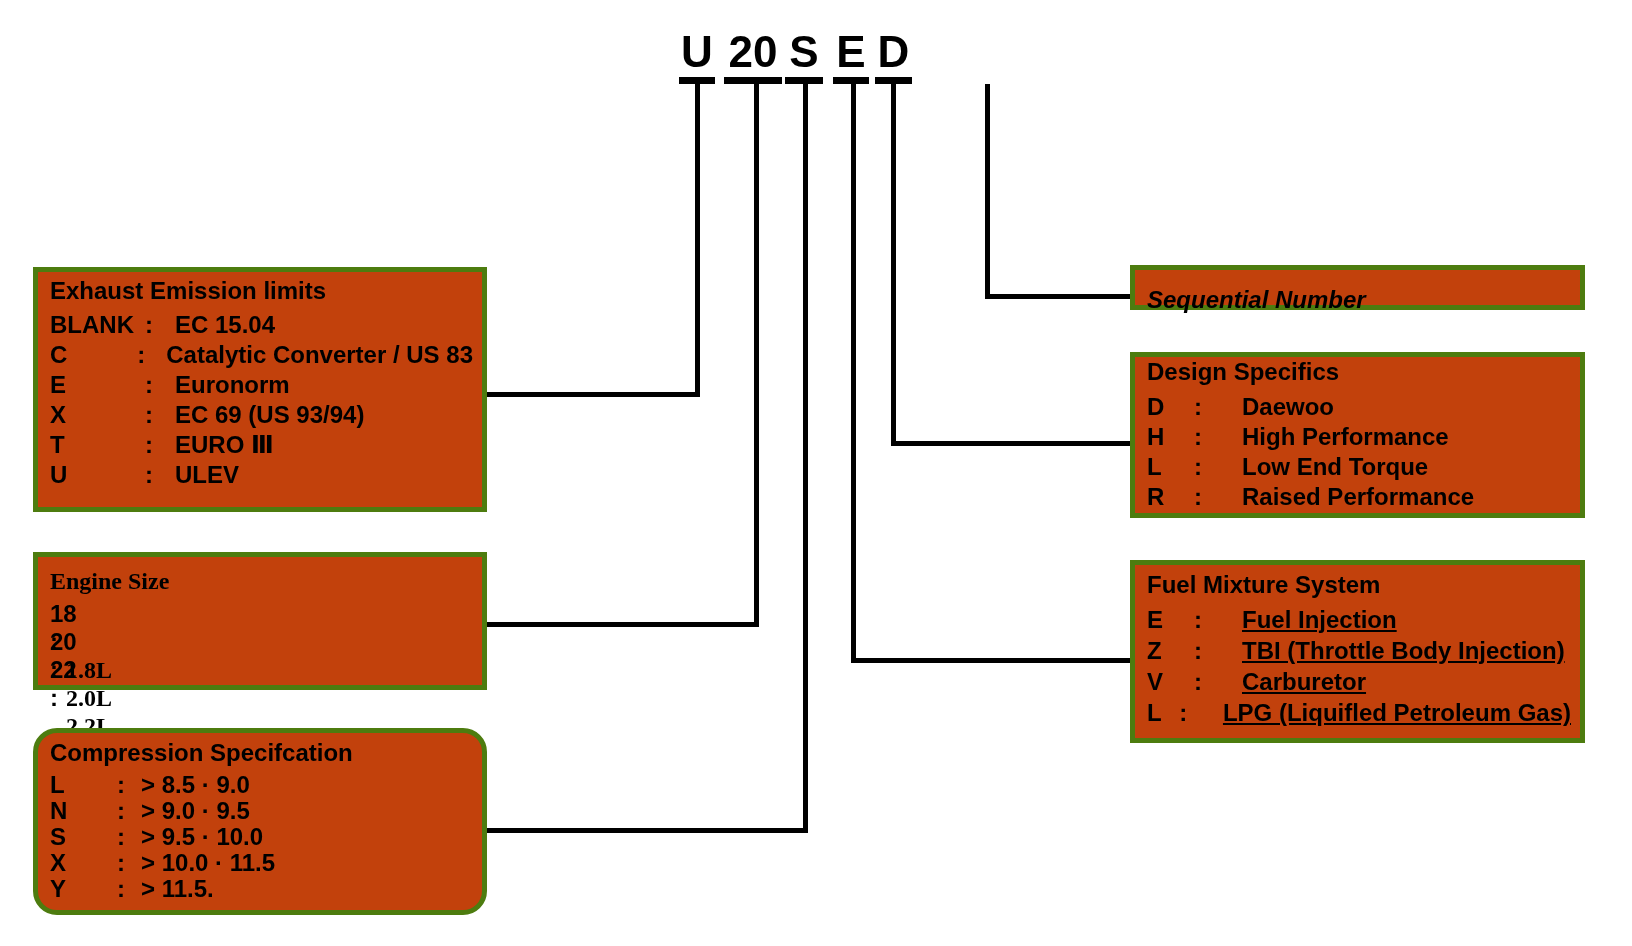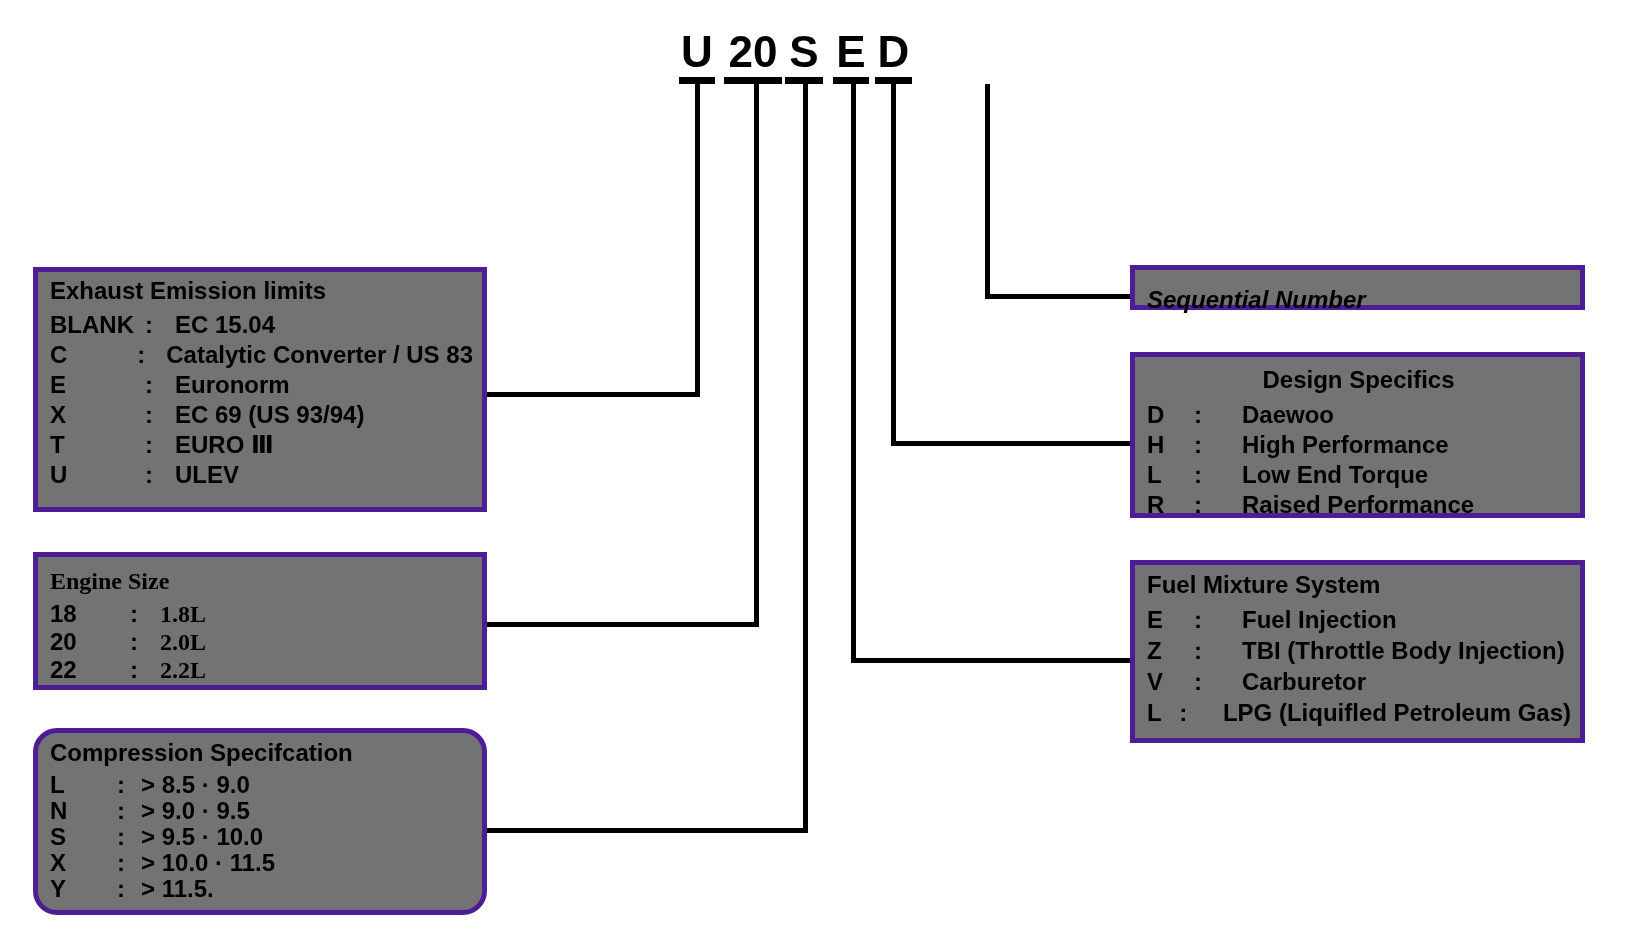--- a/index.html
+++ b/index.html
@@ -13,53 +13,53 @@
     position:absolute;top:30px;text-align:center;
     font-size:44px;line-height:44px;letter-spacing:0;
     padding-bottom:3px;border-bottom:7px solid #000;
   }
   .seg.seq{letter-spacing:-2px;}
   
   .line{position:absolute;background:#000;}
   
   .box{
     position:absolute;box-sizing:border-box;
-    border:5px solid #4c1d95;background:#737373;
+    border:5px solid #4d7c0f;background:#c2410c;
   }
   .box .title{font-size:24px;line-height:26px;padding:6px 10px 0 12px;white-space:nowrap;}
   .rows{padding:0 9px 0 12px;}
   .row{display:flex;white-space:nowrap;font-size:24px;}
   .row .c{display:inline-block;}
   .row .colon{display:inline-block;width:14px;}
   
   .box.exhaust .rows{margin-top:6px;}
   .box.exhaust .row{height:30px;line-height:30px;}
   .box.exhaust .c{width:95px;}
   .box.exhaust .v{margin-left:16px;}
   .box.engine .title{padding-top:11px;font-family:Liberation Serif, serif;}
   .box.engine .rows{margin-top:6px;}
-  .box.engine .row{height:28px;line-height:28px;}
+  .box.engine .row{height:28px;line-height:28px;flex-direction:column;}
   .box.engine .c{width:80px;}
   .box.engine .v{margin-left:16px;font-family:Liberation Serif, serif;}
   .box.compression .title{padding-top:7px;}
   .box.compression .rows{margin-top:6px;}
   .box.compression .row{height:26px;line-height:26px;}
   .box.compression .c{width:67px;}
   .box.compression .v{margin-left:10px;}
   .box.sequential .title{padding-top:17px;font-style:italic;}
-  .box.design .title{padding-top:10px;text-align:center;}
+  .box.design .title{padding-top:2px;}
   .box.design .rows{margin-top:7px;}
   .box.design .row{height:30px;line-height:30px;}
   .box.design .c{width:47px;}
   .box.design .v{margin-left:34px;}
   .box.fuel .title{padding-top:7px;}
   .box.fuel .rows{margin-top:6px;}
   .box.fuel .row{height:31px;line-height:31px;}
   .box.fuel .c{width:47px;}
-  .box.fuel .v{margin-left:34px;}
+  .box.fuel .v{margin-left:34px;text-decoration:underline;}
 </style>
 </head>
 <body>
 
 <div id="canvas">
 
   <span class="seg" style="left:679px;width:36px;">U</span>
   <span class="seg" style="left:724px;width:58px;">20</span>
   <span class="seg" style="left:785px;width:38px;">S</span>
   <span class="seg" style="left:833px;width:36px;">E</span>

